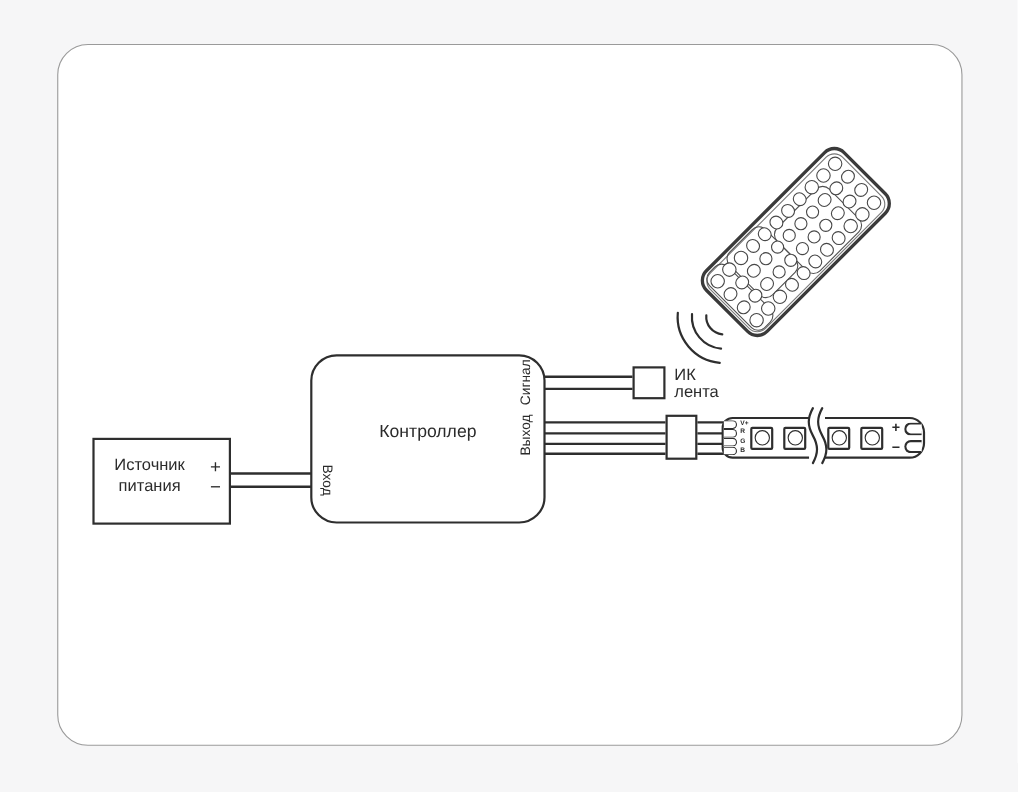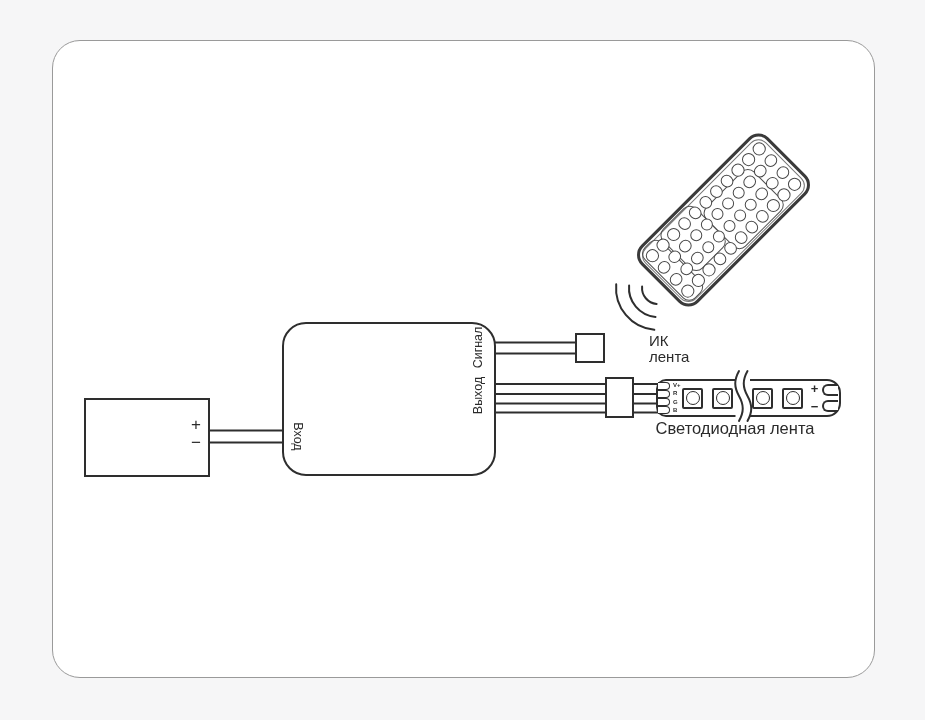--- a/index.html
+++ b/index.html
@@ -35,21 +35,21 @@
   
   .controller-box { left: 282px; top: 322px; width: 214px; height: 154px; border-radius: 24px; }
   .controller-label { position: absolute; left: 0; right: 0; top: 60px; text-align: center; font-size: 16px; }
   .vlabel { position: absolute; font-size: 12.5px; line-height: 15px; text-align: center; height: 15px; }
   .label-input  { left: -8px; top: 105px; width: 42px; transform: rotate(90deg); }
   .label-signal { left: 169px; top: 16px; width: 50px; transform: rotate(-90deg); }
   .label-output { left: 169px; top: 64px; width: 50px; transform: rotate(-90deg); }
 
   
   .ir-box { left: 575px; top: 333px; width: 30px; height: 30px; }
-  .ir-label { position: absolute; left: 613px; top: 333px; font-size: 15px; line-height: 16px; z-index: 3; margin-left: 36px; }
+  .ir-label { position: absolute; left: 613px; top: 333px; font-size: 15px; line-height: 16px; z-index: 3; }
 
   
   .connector-box { left: 605px; top: 377px; width: 29px; height: 41px; }
 
   
   .strip-box { left: 656px; top: 379px; width: 185px; height: 38px; border-radius: 10px 14px 14px 10px; }
   .pads-left { position: absolute; left: 0; top: 0; bottom: 0; width: 14px;
     display: flex; flex-direction: column; justify-content: space-between; padding: 1px 0; }
   .pad-l { width: 12px; height: 7.5px; border: 1.5px solid #2e2e2e; border-left: none;
     border-radius: 0 5px 5px 0; background: #fff; }
@@ -100,25 +100,30 @@
       <line x1="492" y1="342.5" x2="580" y2="342.5"></line>
       <line x1="492" y1="353.5" x2="580" y2="353.5"></line>
       <line x1="492" y1="384" x2="660" y2="384"></line>
       <line x1="492" y1="394" x2="660" y2="394"></line>
       <line x1="492" y1="403.5" x2="660" y2="403.5"></line>
       <line x1="492" y1="412.5" x2="660" y2="412.5"></line>
     </g>
   </svg>
 
   <div class="box power-box">
+    <div class="power-label">
+      <div>Источник</div>
+      <div>питания</div>
+    </div>
     <span class="power-plus">+</span>
     <span class="power-minus">−</span>
   </div>
 
   <div class="box controller-box">
+    <div class="controller-label">Контроллер</div>
     <div class="vlabel label-input">Вход</div>
     <div class="vlabel label-signal">Сигнал</div>
     <div class="vlabel label-output">Выход</div>
   </div>
 
   <div class="box ir-box"></div>
   <div class="ir-label">
     <div>ИК</div>
     <div>лента</div>
   </div>
@@ -146,21 +151,20 @@
       </div>
     <div class="strip-signs">
       <span>+</span>
       <span>−</span>
     </div>
     <div class="pads-right">
       <div class="pad-r"></div>
       <div class="pad-r"></div>
     </div>
   </div>
-  <div class="strip-label">Светодиодная лента</div>
 
   <div class="remote">
     <div class="remote-inner"></div>
     <div class="remote-sec sec-a"></div>
     <div class="remote-sec sec-b"></div>
     <div class="remote-sec sec-c"></div>
     <div class="remote-grid">
         <span class="rbtn"></span>
         <span class="rbtn"></span>
         <span class="rbtn"></span>

